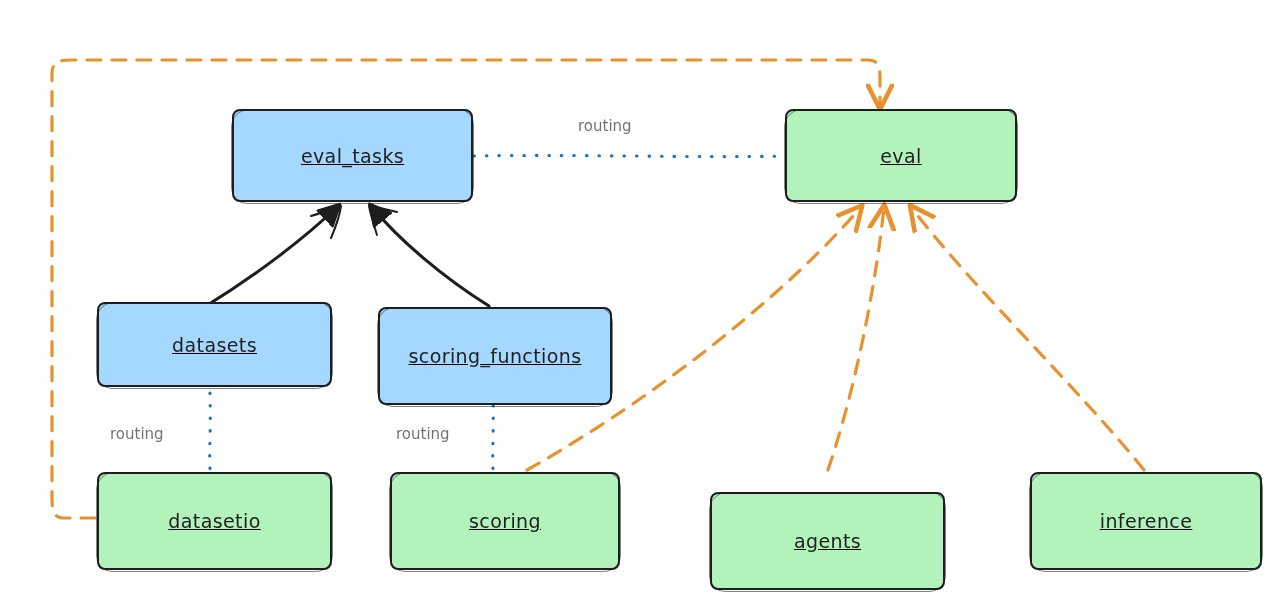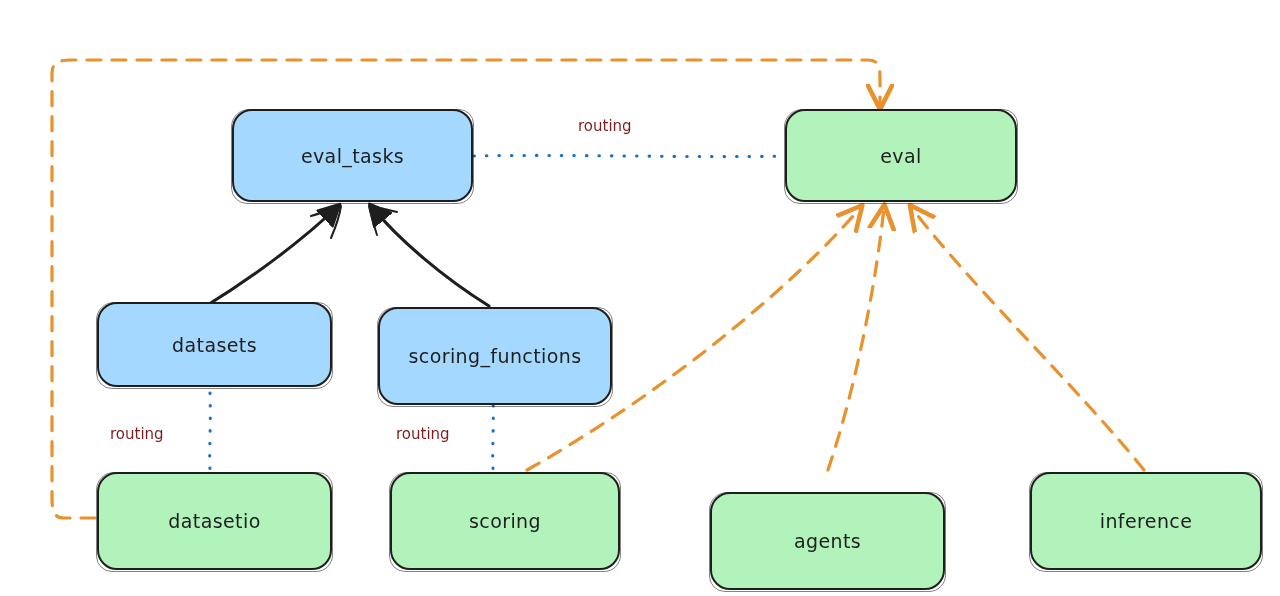--- a/index.html
+++ b/index.html
@@ -24,25 +24,26 @@
     position: absolute;
     left: 0;
     top: 0;
     width: 1280px;
     height: 596px;
   }
   .node {
     position: absolute;
     box-sizing: border-box;
     border: 2.6px solid #1e1e1e;
-    border-radius: 20px;
+    border-radius: 8px;
     display: flex;
     align-items: center;
     justify-content: center;
     z-index: 3;
+    text-decoration: underline;
   }
   .node .node-label {
     font-family: "DejaVu Sans", sans-serif;
     font-size: 19px;
     font-weight: 400;
     color: #1e1e1e;
     letter-spacing: 0.4px;
     white-space: nowrap;
     text-align: center;
   }
@@ -61,21 +62,21 @@
     right: -3px;
     bottom: -4px;
     border: 1.4px solid rgba(30,30,30,0.55);
     border-radius: 18px 15px 17px 16px;
     pointer-events: none;
   }
   .edge-label {
     position: absolute;
     font-family: "DejaVu Sans", sans-serif;
     font-size: 15px;
-    color: #7f1d1d;
+    color: #737373;
     white-space: nowrap;
     z-index: 4;
   }
 </style>
 </head>
 <body>
 
 <div id="canvas">
 
   <svg id="edge-layer" viewBox="0 0 1280 596" xmlns="http://www.w3.org/2000/svg">

